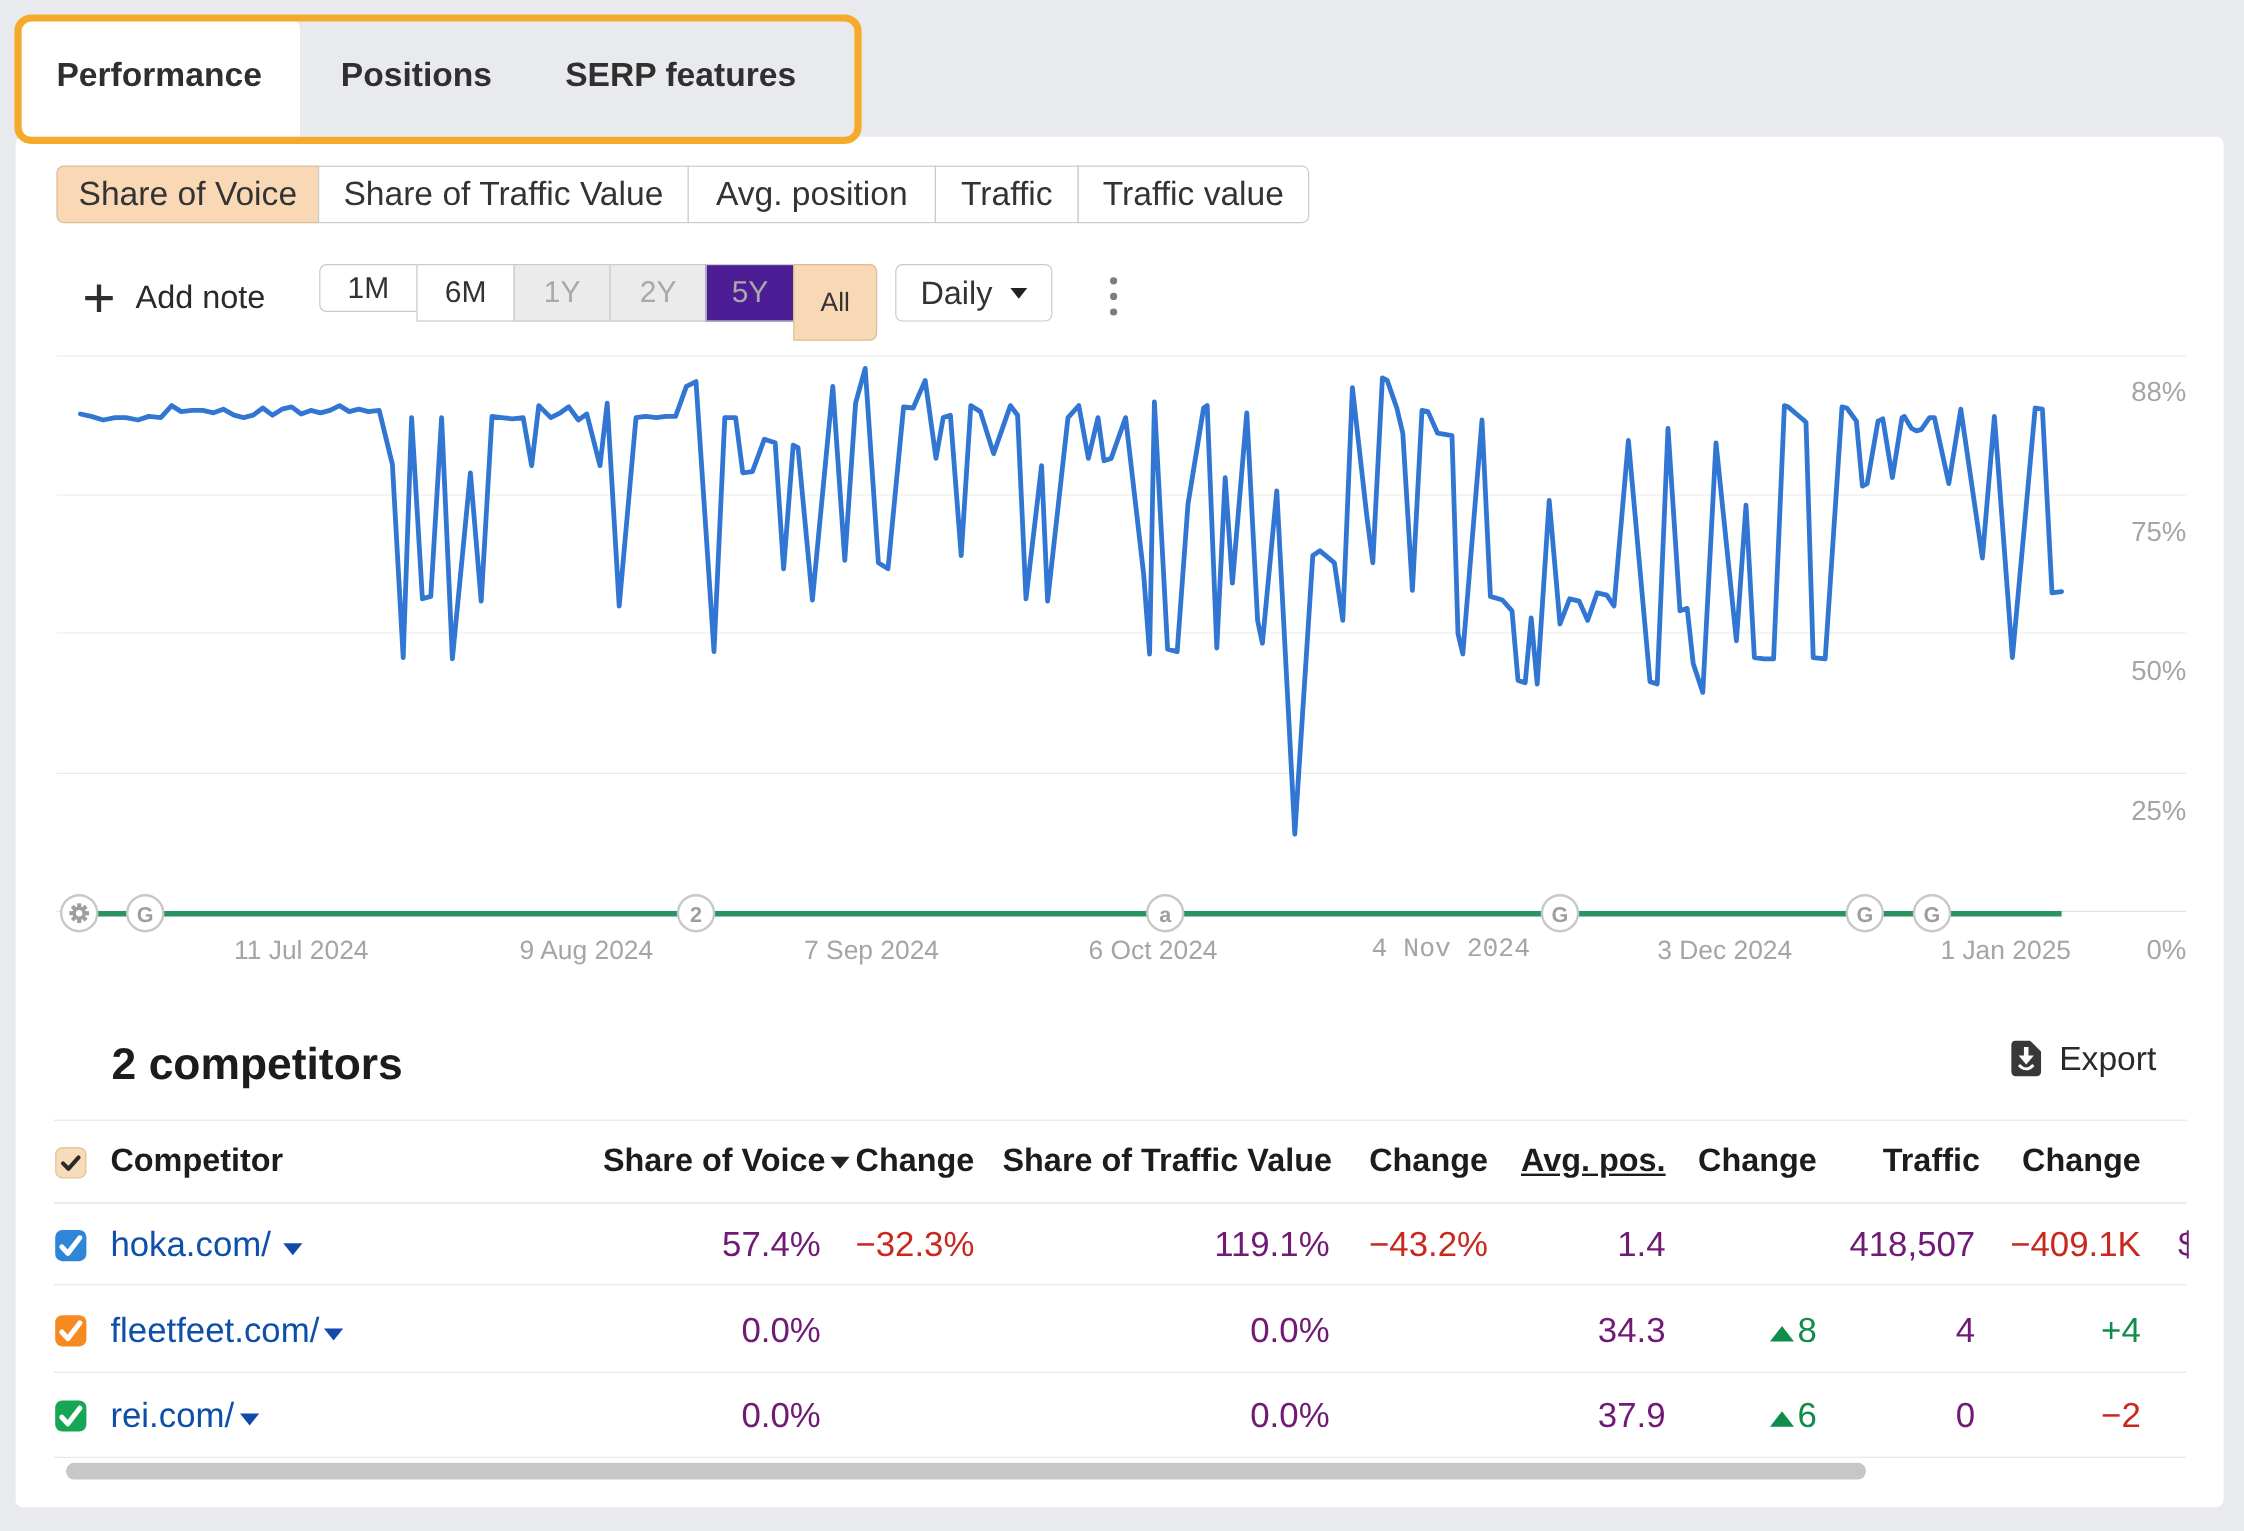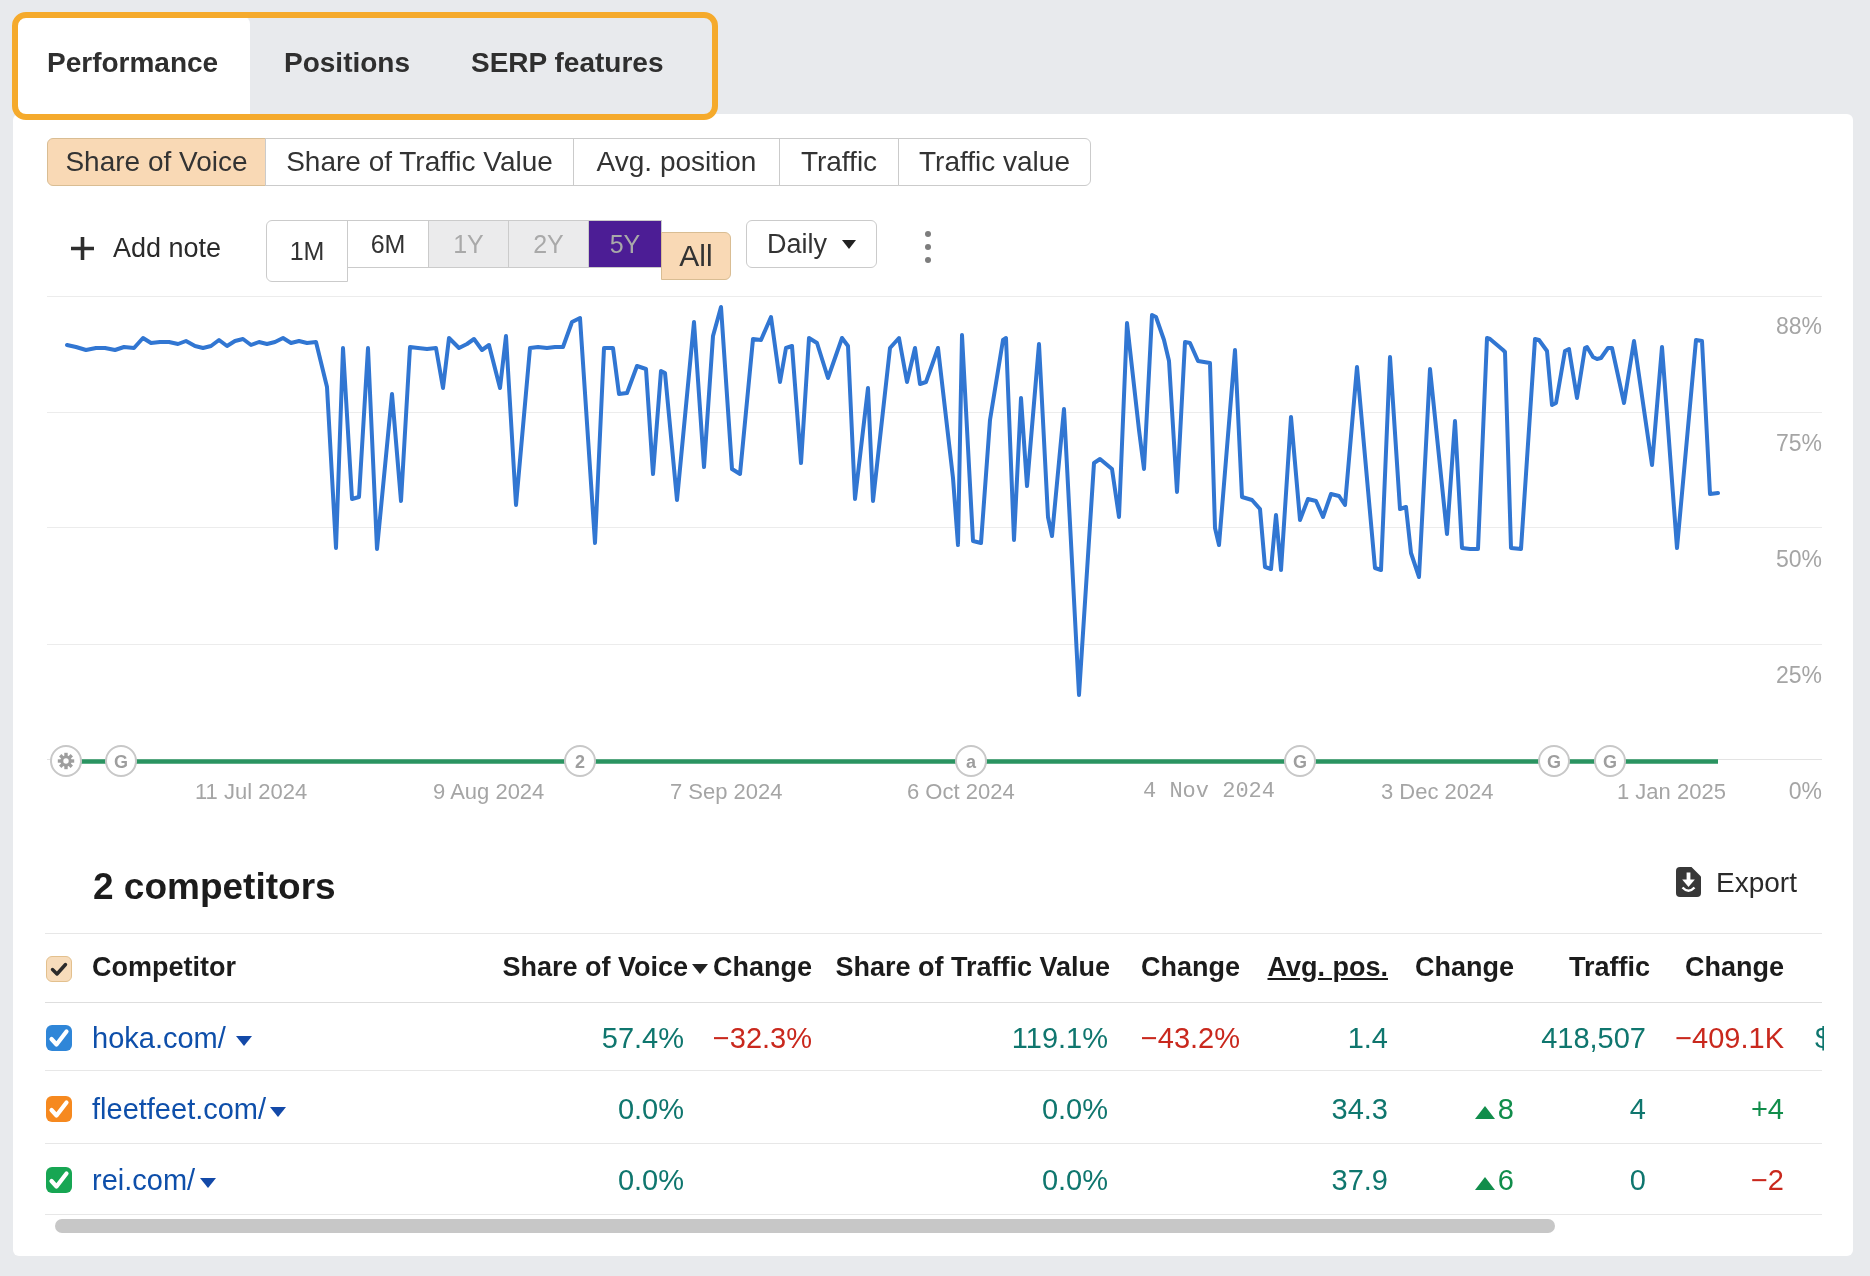--- a/index.html
+++ b/index.html
@@ -1,21 +1,21 @@
 <!DOCTYPE html>
 <html><head>
 <meta charset="utf-8">
 <style>
   html,body{margin:0;padding:0;}
   body{width:1870px;height:1276px;background:#e8eaed;font-family:"Liberation Sans",sans-serif;position:relative;overflow:hidden;}
   .abs{position:absolute;}
   .btn{box-sizing:border-box;border:1px solid #cbcbcb;background:#fff;color:#333;font-size:28px;display:flex;align-items:center;justify-content:center;}
   .rt{text-align:right;}
   .hdr{font-weight:bold;color:#1c1c1c;font-size:27px;}
-  .num{font-size:29px;color:#0f766e;}
+  .num{font-size:29px;color:#701a75;}
   .red{color:#c9281d;}
   .grn{color:#118d4b;}
   .lnk{font-size:29px;color:#0e4faa;}
   .axlab{color:#a5a5a5;font-size:23px;}
   .datelab{color:#a5a5a5;font-size:22px;text-align:left;width:200px;}
   .caret{display:inline-block;width:0;height:0;border-left:8px solid transparent;border-right:8px solid transparent;border-top:10px solid #1349a8;}
   .cbx{box-sizing:border-box;width:26px;height:26px;border-radius:6px;}
   .bline{height:1px;background:#e7e7e7;}
 </style>
 </head>
@@ -33,26 +33,26 @@
   <div class="abs btn" style="left:47px;top:138px;width:219px;height:48px;border-radius:6px 0 0 6px;background:#f9d9b5;border-color:#d9bd93;">Share of Voice</div>
   <div class="abs btn" style="left:265px;top:138px;width:309px;height:48px;">Share of Traffic Value</div>
   <div class="abs btn" style="left:573px;top:138px;width:207px;height:48px;">Avg. position</div>
   <div class="abs btn" style="left:779px;top:138px;width:120px;height:48px;">Traffic</div>
   <div class="abs btn" style="left:898px;top:138px;width:193px;height:48px;border-radius:0 6px 6px 0;">Traffic value</div>
 
   <svg class="abs" style="left:70px;top:236px;" width="25" height="25" viewBox="0 0 25 25">
     <path d="M12.5 1 V24 M1 12.5 H24" stroke="#2e2e2e" stroke-width="3.6"></path>
   </svg>
   <div class="abs" style="left:113px;top:233px;font-size:27px;color:#2a2a2a;">Add note</div>
-  <div class="abs btn" style="left:266px;top:220px;width:82px;height:62px;border-radius:6px 0 0 6px;font-size:25px;">1M</div>
+  <div class="abs btn" style="left:266px;top:220px;width:82px;height:40px;border-radius:6px 0 0 6px;font-size:25px;">1M</div>
   <div class="abs btn" style="left:347px;top:220px;width:82px;height:48px;font-size:25px;">6M</div>
   <div class="abs btn" style="left:428px;top:220px;width:81px;height:48px;background:#ebebec;color:#a9a9a9;font-size:25px;">1Y</div>
   <div class="abs btn" style="left:508px;top:220px;width:81px;height:48px;background:#ebebec;color:#a9a9a9;font-size:25px;">2Y</div>
   <div class="abs btn" style="left:588px;top:220px;width:74px;height:48px;background:#4c1d95;color:#a9a9a9;font-size:25px;">5Y</div>
-  <div class="abs btn" style="left:661px;top:232px;width:70px;height:48px;border-radius:0 6px 6px 0;background:#f9d9b5;border-color:#d9bd93;font-size:30px;">All</div>
+  <div class="abs btn" style="left:661px;top:220px;width:70px;height:64px;border-radius:0 6px 6px 0;background:#f9d9b5;border-color:#d9bd93;font-size:22px;">All</div>
   <div class="abs btn" style="left:746px;top:220px;width:131px;height:48px;border-radius:6px;font-size:27px;">Daily&nbsp;&nbsp;<span style="display:inline-block;width:0;height:0;border-left:7px solid transparent;border-right:7px solid transparent;border-top:9px solid #222;"></span></div>
   <div class="abs" style="left:925px;top:231px;width:6px;height:6px;border-radius:50%;background:#7d7d7d;"></div>
   <div class="abs" style="left:925px;top:244px;width:6px;height:6px;border-radius:50%;background:#7d7d7d;"></div>
   <div class="abs" style="left:925px;top:257px;width:6px;height:6px;border-radius:50%;background:#7d7d7d;"></div>
 
   <svg class="abs" style="left:0;top:0;" width="1870" height="830" viewBox="0 0 1870 830">
     <line x1="47" y1="296.5" x2="1822" y2="296.5" stroke="#ececec" stroke-width="1"></line>
     <line x1="47" y1="412.5" x2="1822" y2="412.5" stroke="#ececec" stroke-width="1"></line>
     <line x1="47" y1="527.5" x2="1822" y2="527.5" stroke="#ececec" stroke-width="1"></line>
     <line x1="47" y1="644.5" x2="1822" y2="644.5" stroke="#ececec" stroke-width="1"></line>

